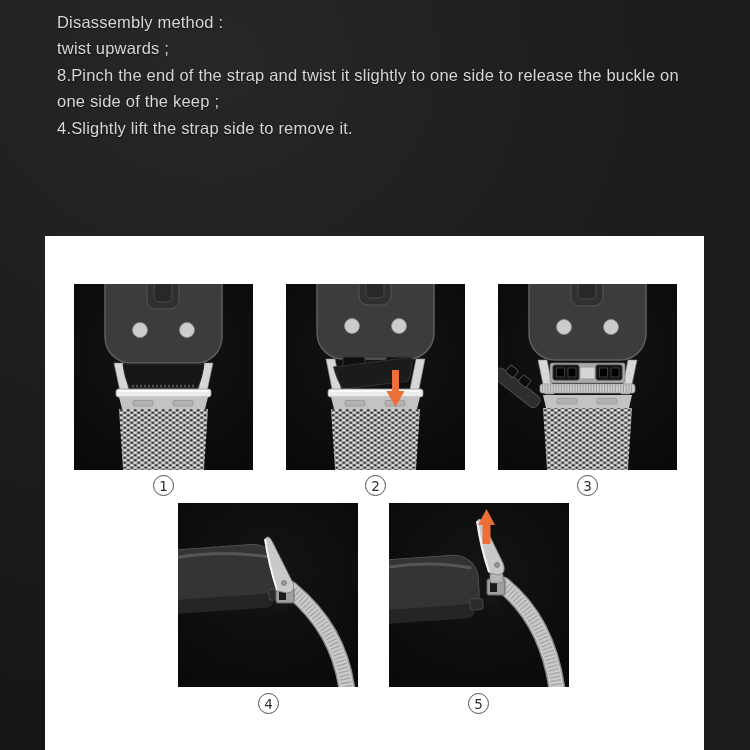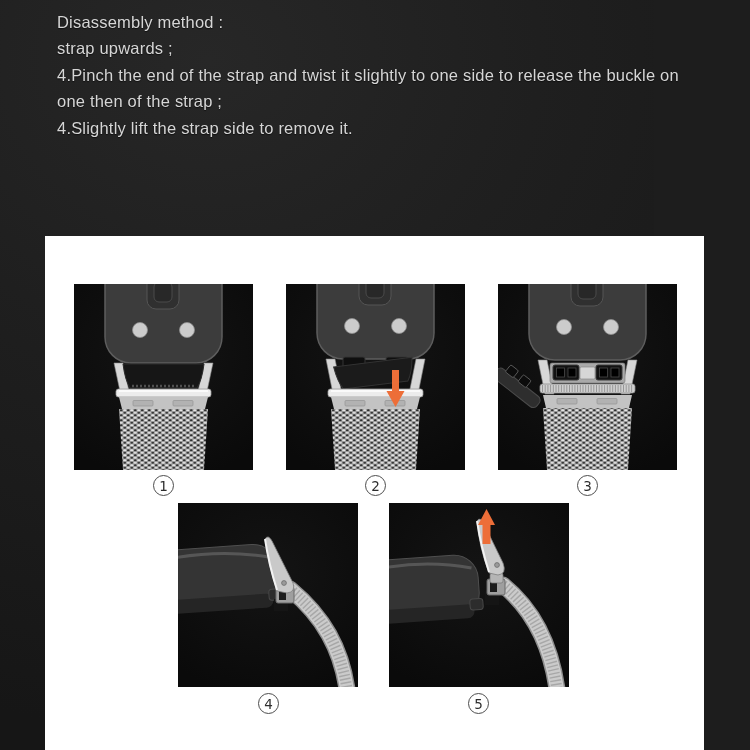--- a/index.html
+++ b/index.html
@@ -47,23 +47,23 @@
   .num4{left:213px;top:457px;}
   .num5{left:423px;top:457px;}
 </style>
 </head>
 <body>
 
 <div class="canvas">
 
   <div class="instructions">
     <div class="line">Disassembly method :</div>
-    <div class="line">strap upwards ;</div>
-    <div class="line">4.Pinch the end of the strap and twist it slightly to one side to release the buckle on</div>
-    <div class="line">one then of the strap ;</div>
+    <div class="line">twist upwards ;</div>
+    <div class="line">8.Pinch the end of the strap and twist it slightly to one side to release the buckle on</div>
+    <div class="line">one side of the keep ;</div>
     <div class="line">4.Slightly lift the strap side to remove it.</div>
   </div>
 
   <div class="panel">
 
     <div class="photo fig1">
       <svg width="179" height="186" viewBox="0 0 179 186">
         <defs>
           <pattern id="m1" width="7" height="5" patternUnits="userSpaceOnUse">
             <rect width="7" height="5" fill="#9c9c9c"></rect>

